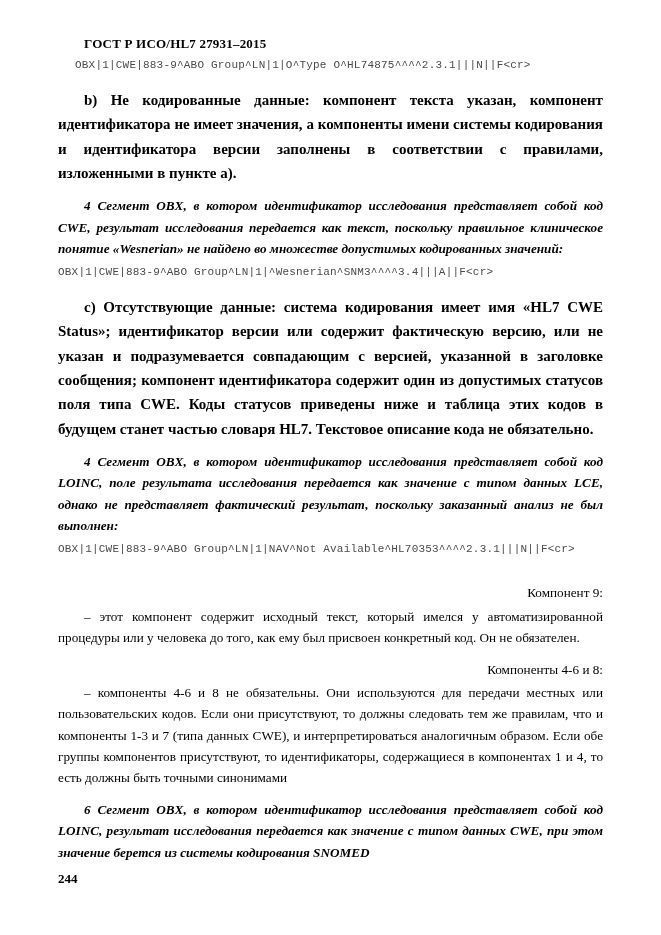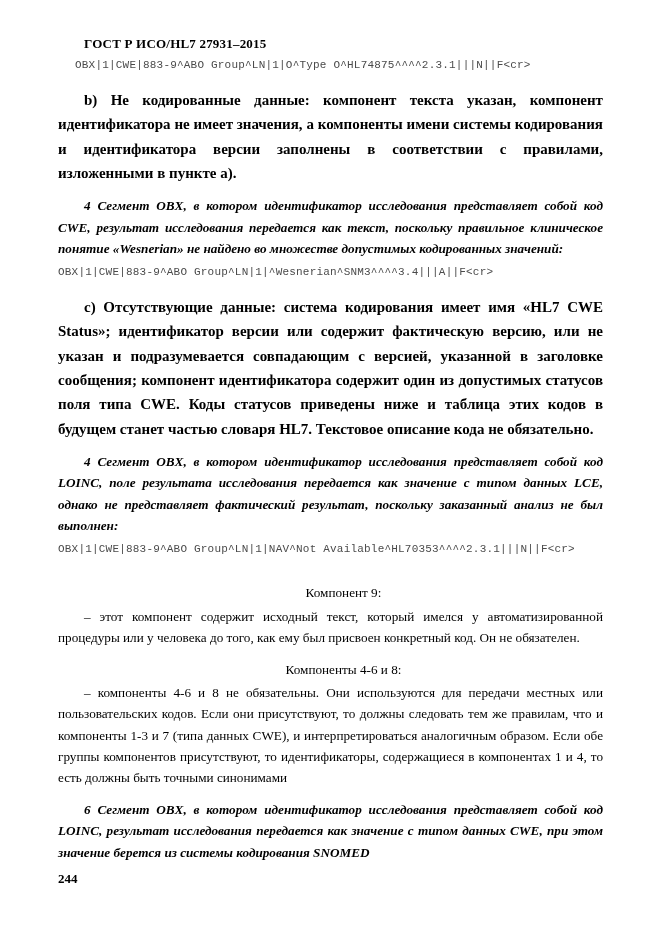--- a/index.html
+++ b/index.html
@@ -56,21 +56,21 @@
     font-weight: bold;
     font-size: 13.2px;
     line-height: 1.62;
     text-align: justify;
     margin: 10px 0 4px 0;
     text-indent: 26px;
   }
   p.plain {
     font-size: 13.2px;
     line-height: 1.62;
-    text-align: center;
+    text-align: right;
     margin: 10px 0 2px 0;
     text-indent: 26px;
   }
   p.dash {
     font-size: 13.2px;
     line-height: 1.62;
     text-align: justify;
     margin: 2px 0 2px 0;
     text-indent: 26px;
   }

